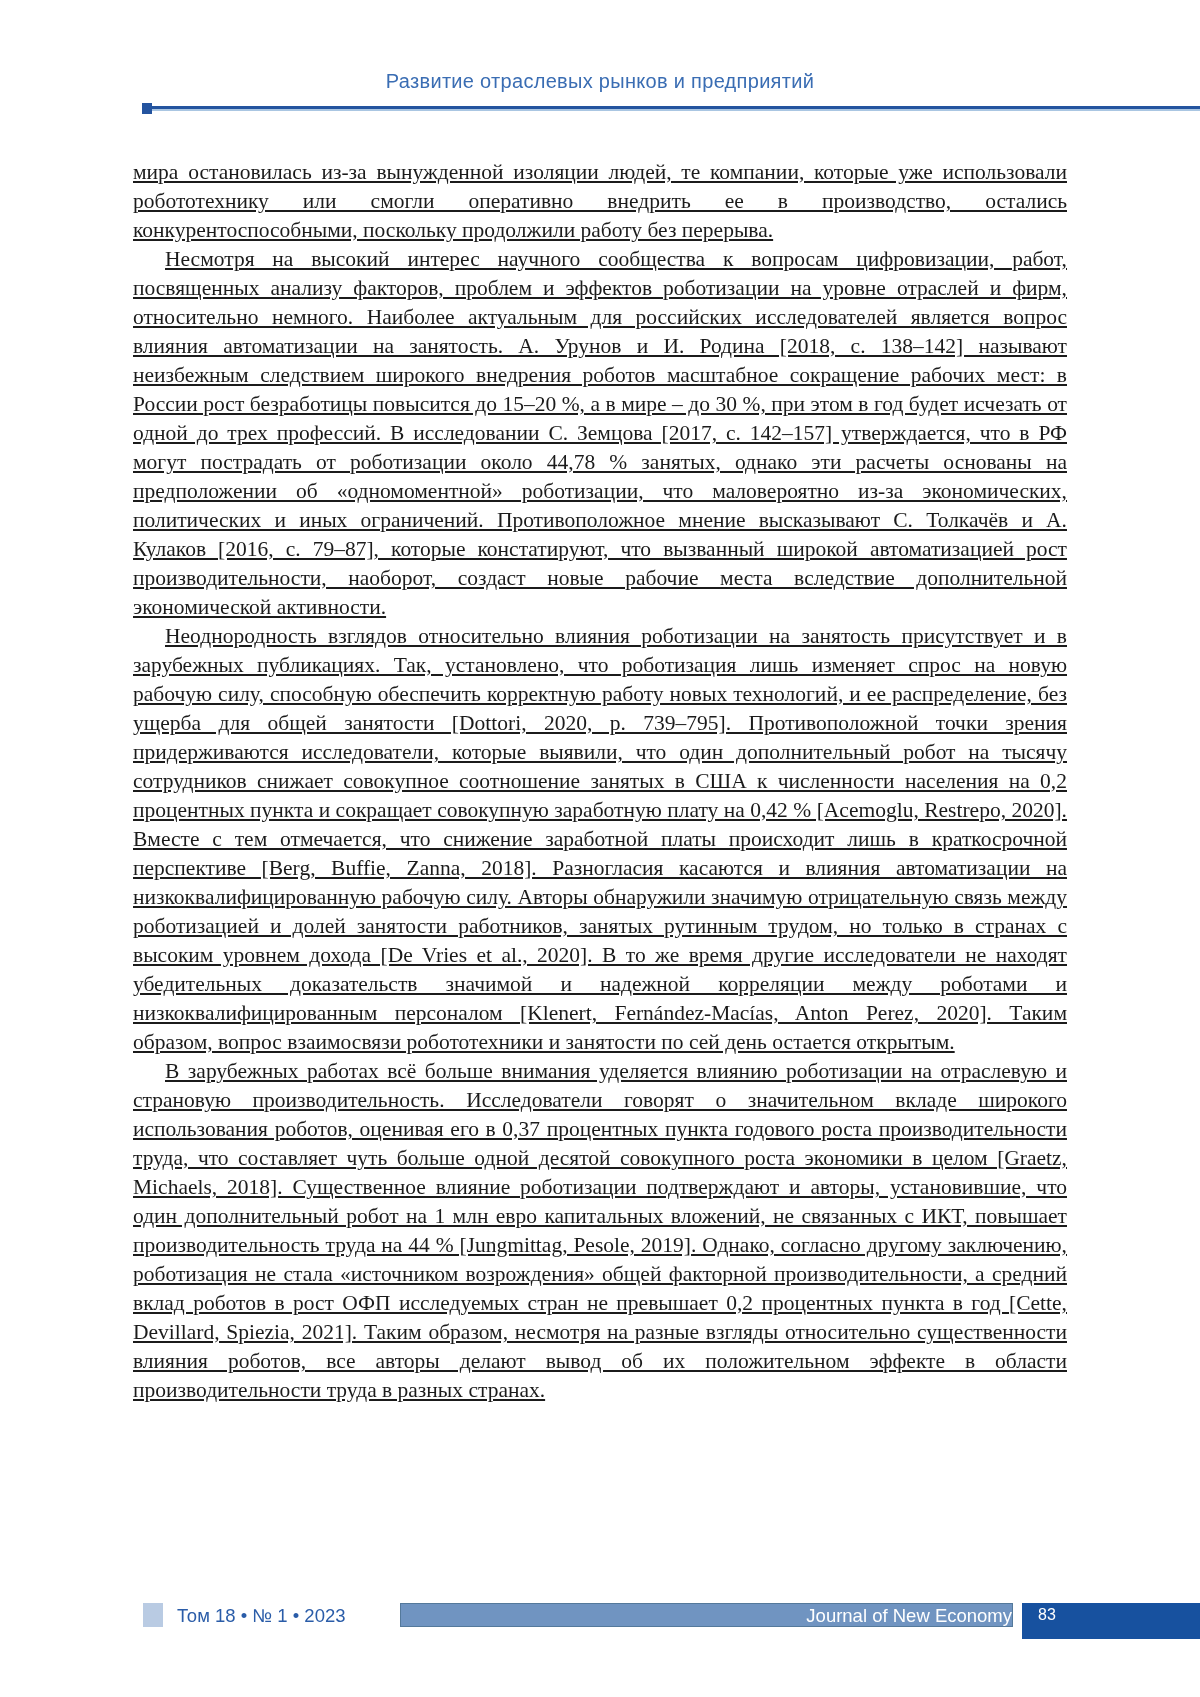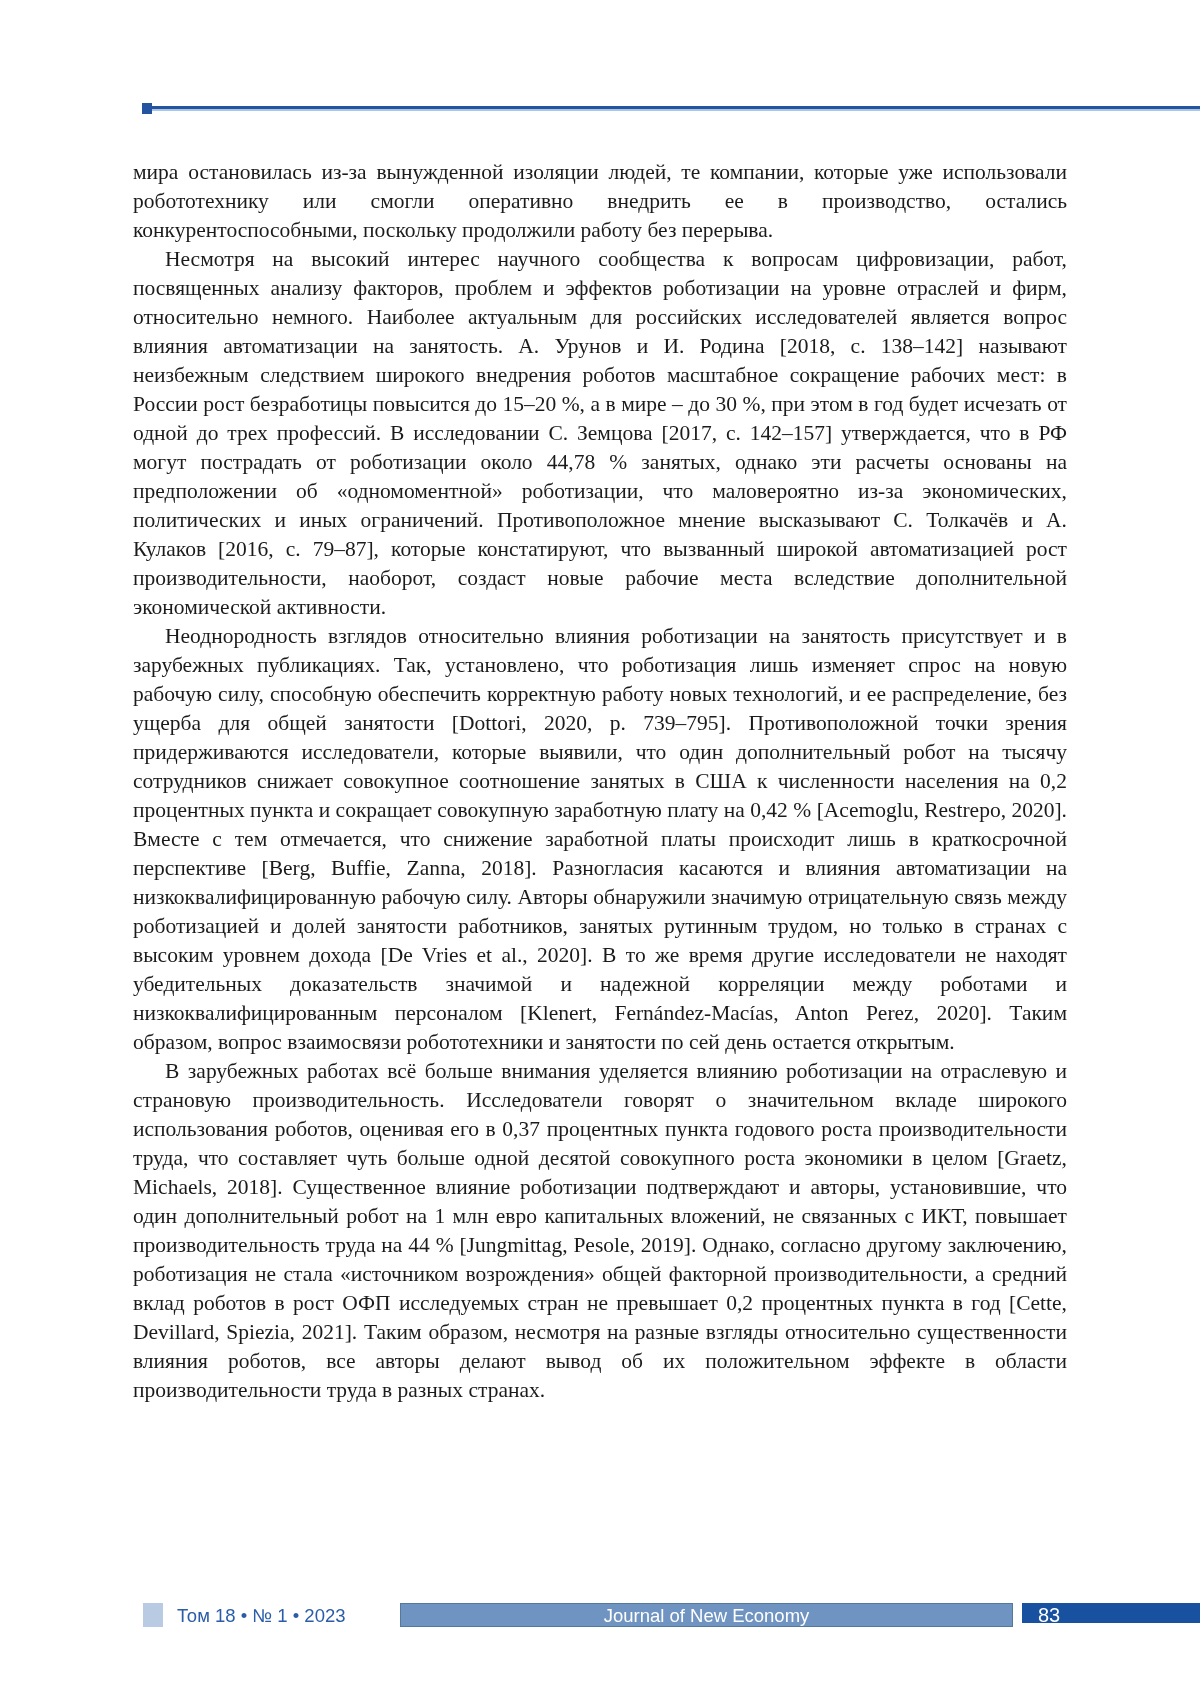--- a/index.html
+++ b/index.html
@@ -52,20 +52,21 @@
     left: 133px;
     width: 934px;
     color: #1b1b1b;
     font-size: 21.5px;
     line-height: 29px;
     text-align: justify;
   }
   .body-text p {
     margin: 0;
     text-indent: 32px;
+    text-decoration: underline;
   }
   .body-text p.no-indent { text-indent: 0; }
 
   
   .footer-square {
     position: absolute;
     left: 143px;
     top: 1603px;
     width: 20px;
     height: 24px;
@@ -84,46 +85,47 @@
   }
   .journal-bar {
     position: absolute;
     left: 400px;
     right: 187px;
     top: 1603px;
     height: 24px;
     background: #7094c1;
     border: 1px solid #54799b;
     box-sizing: border-box;
-    text-align: center;
+    text-align: right;
     color: #ffffff;
     font-family: "Liberation Sans", sans-serif;
     font-size: 18.5px;
     line-height: 23px;
   }
   .page-num-box {
     position: absolute;
     left: 1022px;
     right: 0;
     top: 1603px;
-    height: 20px;
+    height: 36px;
     background: #17519f;
     color: #ffffff;
     font-family: "Liberation Sans", sans-serif;
-    font-size: 20px;
+    font-size: 16px;
     line-height: 24px;
     padding-left: 16px;
     box-sizing: border-box;
   }
 </style>
 </head>
 <body>
 
 <div class="page">
 
+  <div class="running-title">Развитие отраслевых рынков и предприятий</div>
 
   <div class="rule-wrap">
     <span class="rule-square"></span>
     <span class="rule-line"></span>
   </div>
 
   <main class="body-text">
     <p class="no-indent">мира остановилась из-за вынужденной изоляции людей, те компании, которые уже использовали робототехнику или смогли оперативно внедрить ее в производство, остались конкурентоспособными, поскольку продолжили работу без перерыва.</p>
     <p>Несмотря на высокий интерес научного сообщества к вопросам цифровизации, работ, посвященных анализу факторов, проблем и эффектов роботизации на уровне отраслей и фирм, относительно немного. Наиболее актуальным для российских исследователей является вопрос влияния автоматизации на занятость. А. Урунов и И. Родина [2018, с. 138–142] называют неизбежным следствием широкого внедрения роботов масштабное сокращение рабочих мест: в России рост безработицы повысится до 15–20 %, а в мире – до 30 %, при этом в год будет исчезать от одной до трех профессий. В исследовании С. Земцова [2017, с. 142–157] утверждается, что в РФ могут пострадать от роботизации около 44,78 % занятых, однако эти расчеты основаны на предположении об «одномоментной» роботизации, что маловероятно из-за экономических, политических и иных ограничений. Противоположное мнение высказывают С. Толкачёв и А. Кулаков [2016, с. 79–87], которые констатируют, что вызванный широкой автоматизацией рост производительности, наоборот, создаст новые рабочие места вследствие дополнительной экономической активности.</p>
     <p>Неоднородность взглядов относительно влияния роботизации на занятость присутствует и в зарубежных публикациях. Так, установлено, что роботизация лишь изменяет спрос на новую рабочую силу, способную обеспечить корректную работу новых технологий, и ее распределение, без ущерба для общей занятости [Dottori, 2020, p. 739–795]. Противоположной точки зрения придерживаются исследователи, которые выявили, что один дополнительный робот на тысячу сотрудников снижает совокупное соотношение занятых в США к численности населения на 0,2 процентных пункта и сокращает совокупную заработную плату на 0,42 % [Acemoglu, Restrepo, 2020]. Вместе с тем отмечается, что снижение заработной платы происходит лишь в краткосрочной перспективе [Berg, Buffie, Zanna, 2018]. Разногласия касаются и влияния автоматизации на низкоквалифицированную рабочую силу. Авторы обнаружили значимую отрицательную связь между роботизацией и долей занятости работников, занятых рутинным трудом, но только в странах с высоким уровнем дохода [De Vries et al., 2020]. В то же время другие исследователи не находят убедительных доказательств значимой и надежной корреляции между роботами и низкоквалифицированным персоналом [Klenert, Fernández-Macías, Anton Perez, 2020]. Таким образом, вопрос взаимосвязи робототехники и занятости по сей день остается открытым.</p>

